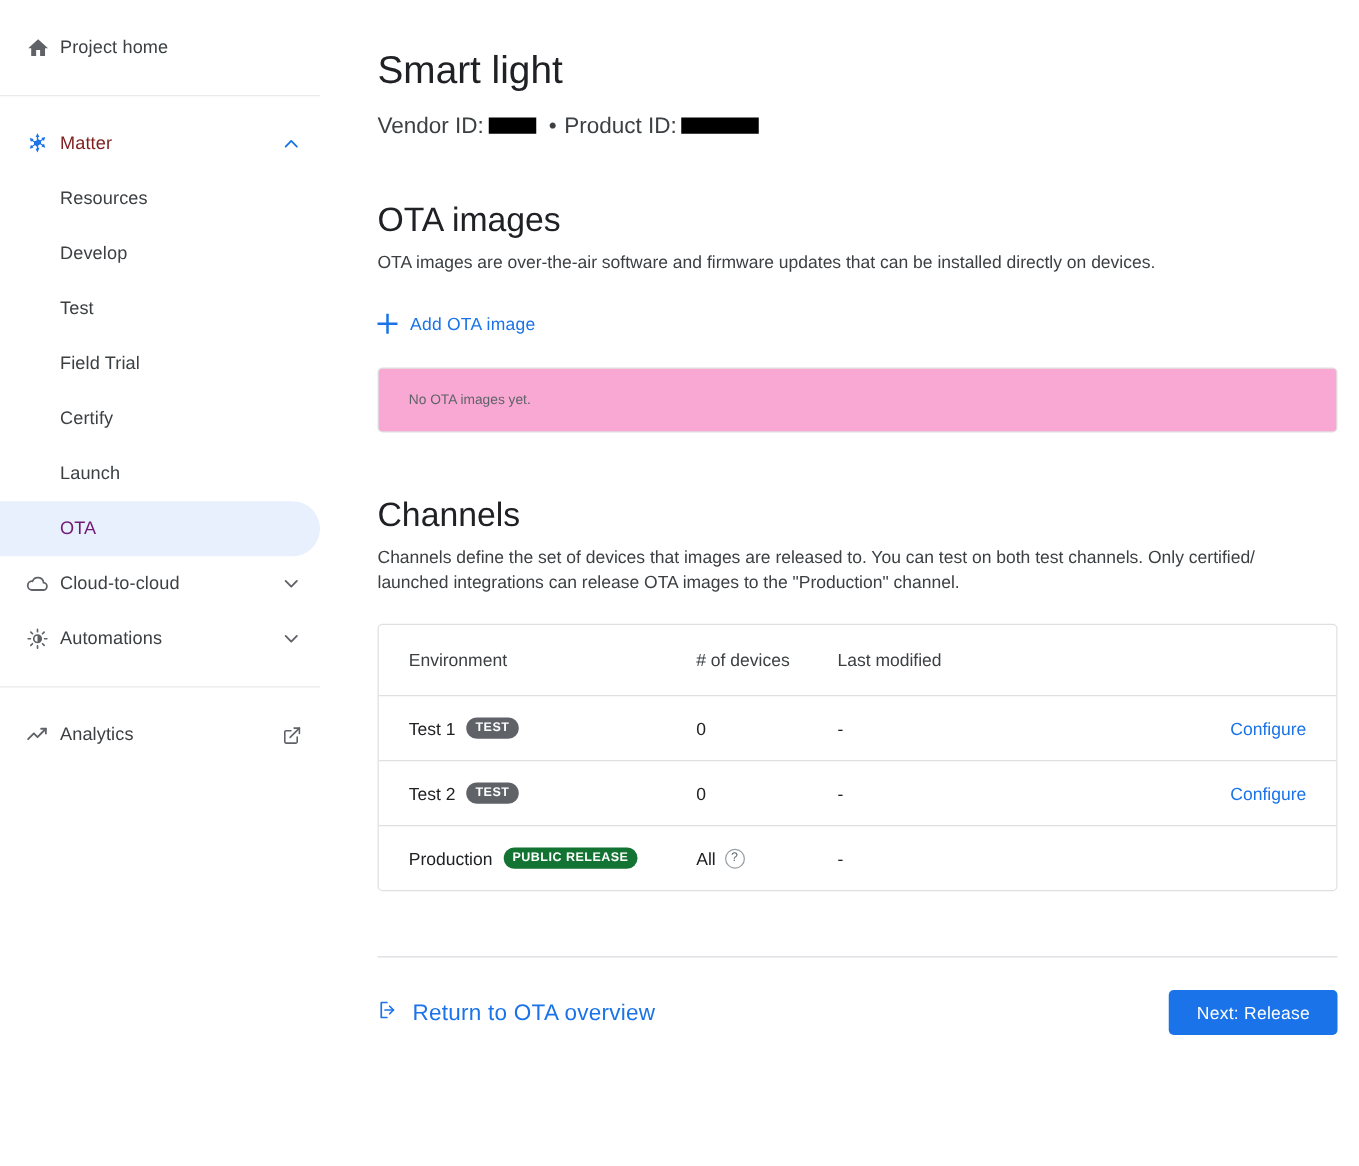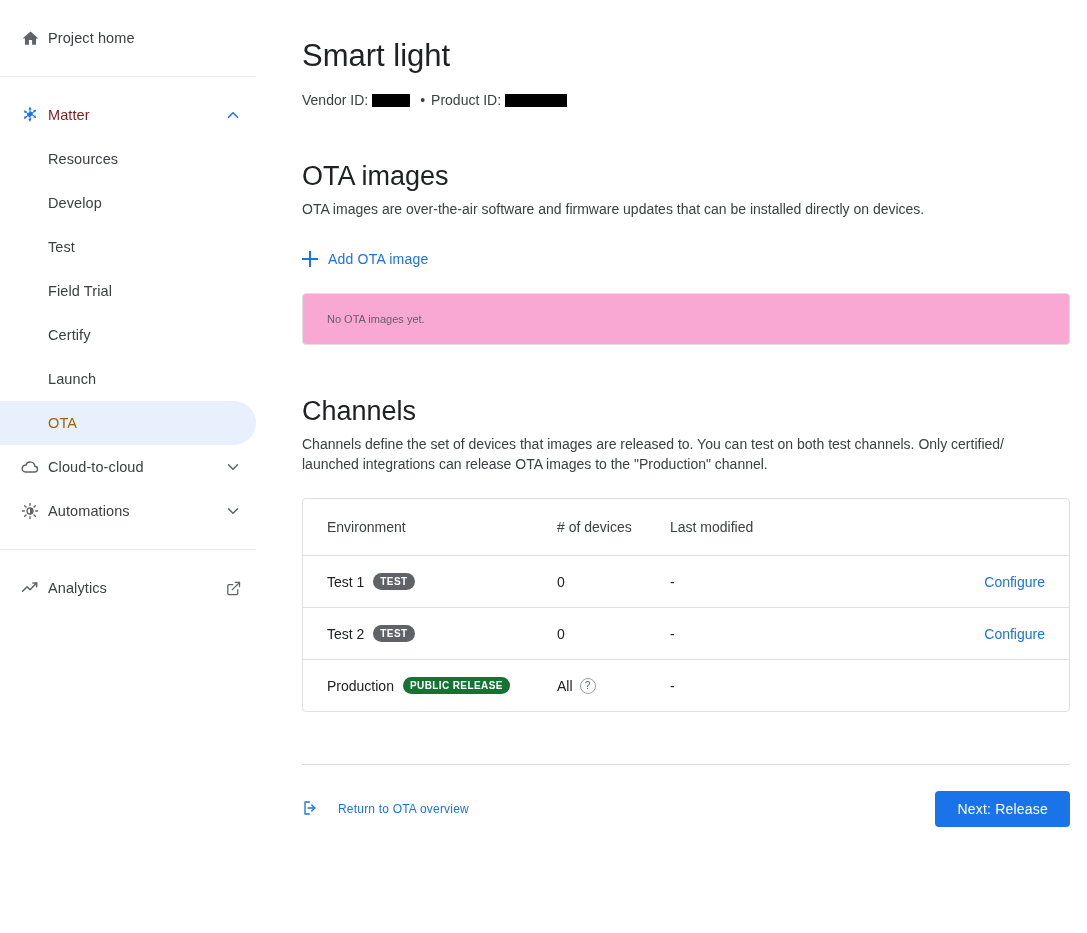--- a/index.html
+++ b/index.html
@@ -39,21 +39,21 @@
   }
   .nav-label {
     font-size: 14.5px;
     color: #3c4043;
     letter-spacing: .1px;
     flex: 1 1 auto;
   }
   .nav-row.sub .nav-label { padding-left: 0; }
   .nav-row.sub { padding-left: 48px; }
   .nav-row.active { background: #e8f0fe; }
-  .nav-row.active .nav-label { color: #a16207; }
+  .nav-row.active .nav-label { color: #701a75; }
   .nav-row.expanded .nav-label { color: #7f1d1d; }
   .chev { width: 22px; flex: 0 0 22px; color: #5f6368; display: flex; align-items: center; justify-content: center;}
   .ext { width: 22px; flex: 0 0 22px; color: #5f6368; display: flex; align-items: center; justify-content: center;}
   .divider-h {
     height: 1px;
     background: #e8eaed;
     width: 256px;
   }
   .sb-gap { height: 16px; }
 
@@ -67,21 +67,21 @@
   .page-title {
     font-size: 31px;
     font-weight: 400;
     color: #202124;
     letter-spacing: 0;
     margin: 0;
     line-height: 40px;
   }
   .subline {
     margin-top: 14px;
-    font-size: 14px;
+    font-size: 18px;
     color: #3c4043;
     display: flex;
     align-items: center;
     gap: 0px;
     line-height: 20px;
   }
   .redact {
     display: inline-block;
     background: #000;
     height: 13px;
@@ -230,23 +230,23 @@
   .footer {
     margin-top: 26px;
     width: 768px;
     display: flex;
     align-items: center;
     justify-content: space-between;
   }
   .return-link {
     display: inline-flex;
     align-items: center;
-    gap: 18px;
+    gap: 10px;
     color: #1a73e8;
-    font-size: 12px;
+    font-size: 18px;
     font-weight: 500;
     cursor: pointer;
     letter-spacing: .2px;
   }
   .btn-primary {
     background: #1a73e8;
     color: #fff;
     border: none;
     border-radius: 4px;
     height: 36px;

